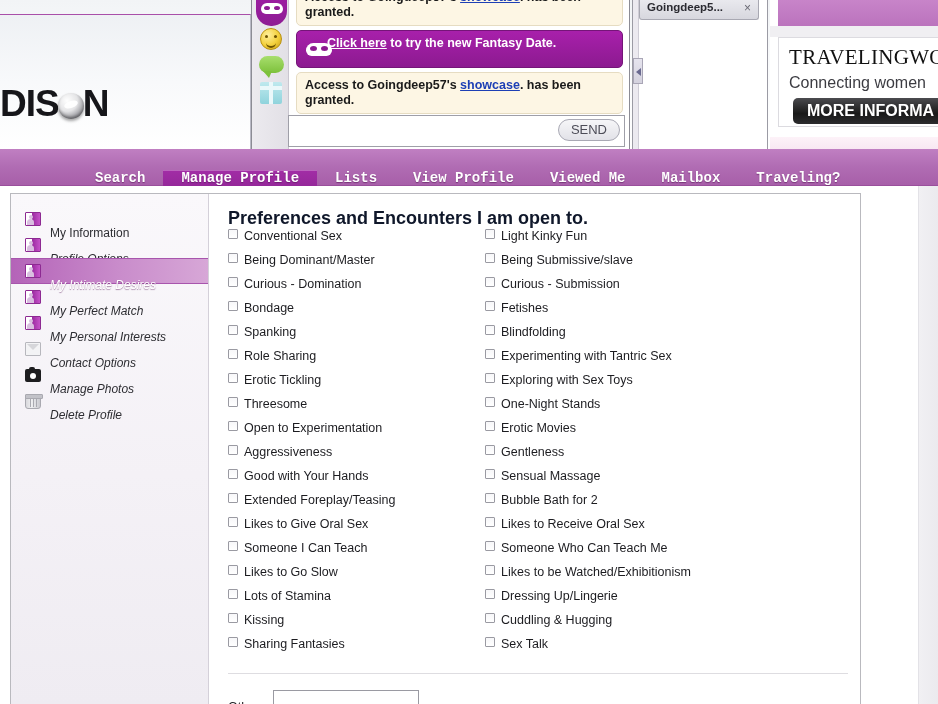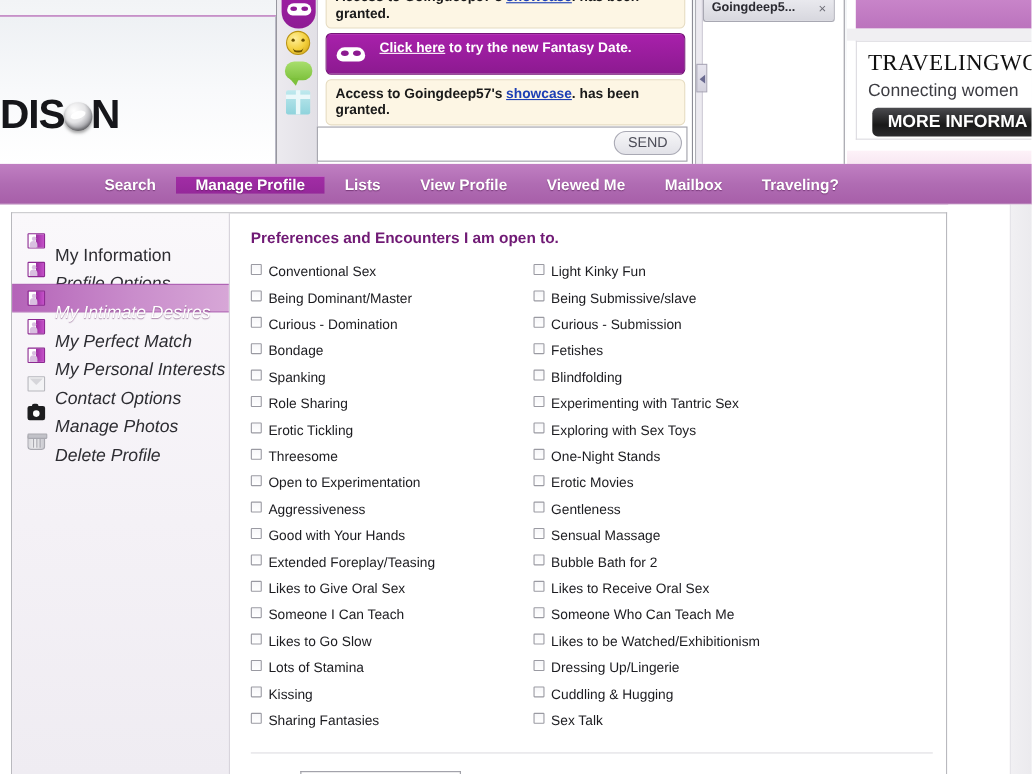--- a/index.html
+++ b/index.html
@@ -125,21 +125,21 @@
     font-size: 12.5px; font-weight: bold; line-height: 15px; color: #1a1a1a;
     padding: 5px 8px; border-radius: 5px;
   }
   .msg.plain {
     background:#fdf6e4; border:1px solid #e6dcc2;
   }
   .msg.promo {
     background: linear-gradient(to bottom,#a820ab 0%, #8c1a90 100%);
     border: 1px solid #751578;
     color:#ffffff;
-    padding-left: 48px; min-height: 38px;
+    padding-left: 30px; min-height: 38px;
   }
   .msg.promo .promo-mask{
     position:absolute; left:9px; top:12px; width:26px; height:13px;
     background:#ffffff; border-radius: 13px 13px 10px 10px;
   }
   .msg.promo .promo-mask::before, .msg.promo .promo-mask::after{
     content:""; position:absolute; top:3px; width:7px; height:5px;
     border-radius:50%; background:#8c1a90;
   }
   .msg.promo .promo-mask::before{ left:4px; } .msg.promo .promo-mask::after{ right:4px; }
@@ -225,21 +225,21 @@
     position:absolute; left:0; bottom:0; right:0; height:12px;
     background: linear-gradient(to bottom,#fdf2f8 0%, #f8e7f2 100%);
   }
 
   
   .navbar{
     position:absolute; left:0; top:149px; width:938px; height:37px;
     background: linear-gradient(to bottom,#c07fc2 0%, #b06cb3 50%, #a75fa9 100%);
     border-bottom:1px solid #9a4f9c;
   }
-  .nav-items{ position:absolute; left:77px; top:0; height:37px; display:flex; align-items:center; }
+  .nav-items{ position:absolute; left:77px; top:0; height:37px; display:flex; align-items:flex-end;font-family:Liberation Mono, monospace; }
   .nav-item{
     display:flex; align-items:center; padding:0 18px;
     font-size:14px; font-weight:bold; color:#ffffff;
     text-shadow: 0 1px 1px rgba(80,20,80,.55);
     white-space:nowrap; cursor:pointer;
   }
   .nav-item.active{
     background: linear-gradient(to bottom,#a22da6 0%, #95289a 100%);
     box-shadow: inset 0 1px 0 rgba(255,255,255,.28);
   }
@@ -256,21 +256,21 @@
   .sidebar{
     position:absolute; left:0; top:0; width:198px; height:510px;
     background: linear-gradient(to bottom,#faf8fb 0%, #f4f1f6 55%, #efecf2 100%);
     border-right:1px solid #d4d0d9;
   }
   .side-item{
     position:relative; display:flex; align-items:center; height:26px;
     padding-left:14px; gap:9px; cursor:pointer;
   }
   .side-item + .side-item{ margin-top:0;font-style:italic; }
-  .side-item .lbl{ font-size:16px; color:#2d2d32; white-space:nowrap;margin-top:28px; }
+  .side-item .lbl{ font-size:12px; color:#2d2d32; white-space:nowrap;margin-top:28px; }
   .side-item.sel{
     background: linear-gradient(to right,#b463b8 0%, #c98ccb 55%, #d7a7d7 100%);
     border-top:1px solid #a855ad; border-bottom:1px solid #a855ad;
   }
   .side-item.sel .lbl{ color:#ffffff; text-shadow:0 1px 1px rgba(90,25,90,.5); }
 
   .ico { width:16px; height:14px; position:relative; flex:0 0 16px; }
   .ico-profile{
     background: linear-gradient(to right,#ffffff 0%, #ffffff 45%, #9b2ba0 45%, #c552c9 100%);
     border:1px solid #8d2a92; border-radius:1px;
@@ -314,21 +314,21 @@
     content:""; position:absolute; left:4px; top:2px; width:1px; height:8px;
     background:#a9a9b0; box-shadow: 3px 0 0 #a9a9b0, 6px 0 0 #a9a9b0;
   }
 
   
   .form-area{
     position:absolute; left:199px; top:0; right:0; bottom:0;
     padding: 14px 0 0 18px;
   }
   .form-title{
-    font-size:14px; font-weight:bold; color:#701a75; margin-bottom:16px;
+    font-size:18px; font-weight:bold; color:#0f172a; margin-bottom:0;
   }
   .cols{ display:flex; gap:0; }
   .col{ width:257px; }
   .cb-row{ display:flex; align-items:flex-start; height:24px; gap:6px; }
   .cb{
     width:10px; height:10px; flex:0 0 10px;
     background: linear-gradient(to bottom,#f7f7f9 0%,#ffffff 100%);
     border:1px solid #9a9aa2; border-radius:1px;
   }
   .cb-lbl{ font-size:12.5px; color:#1c1c20; white-space:nowrap; }

